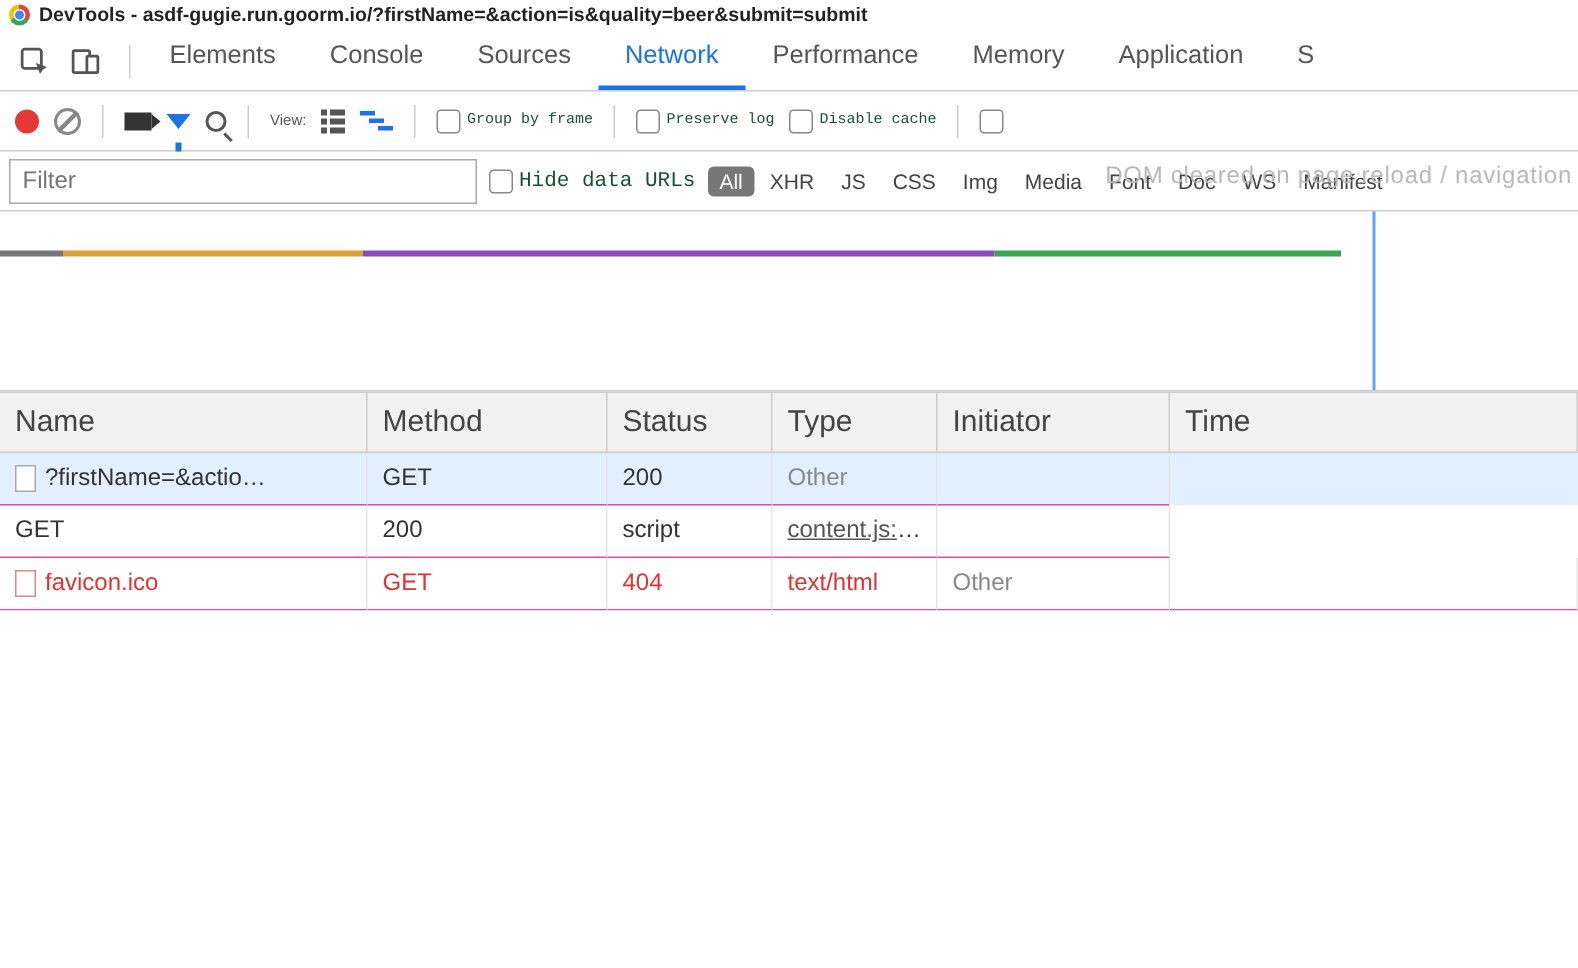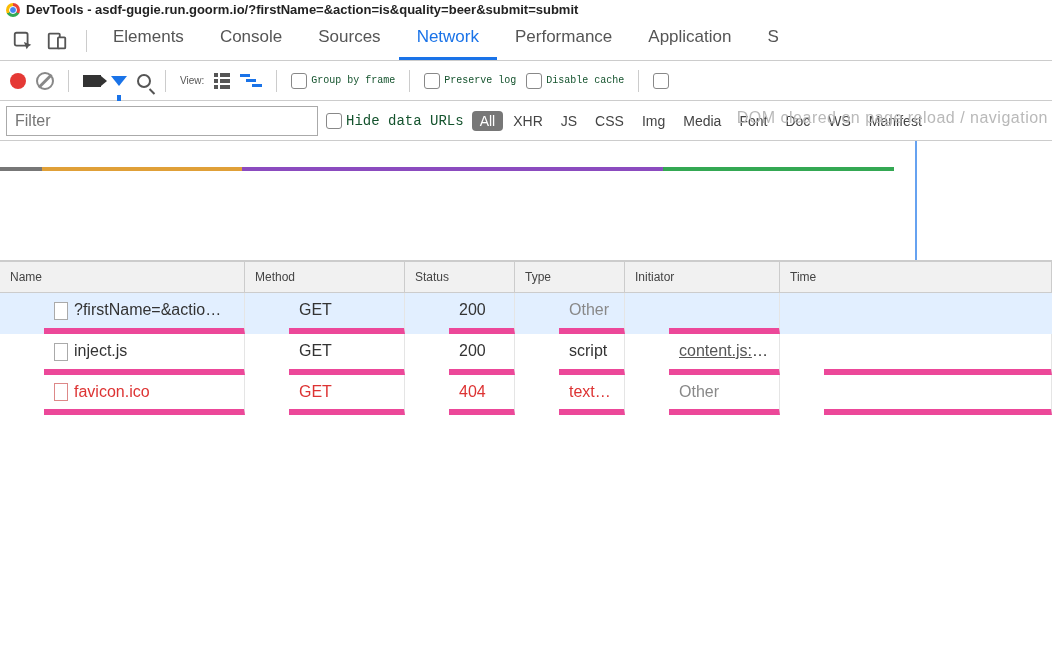--- a/index.html
+++ b/index.html
@@ -120,23 +120,23 @@
   .timeline{
     border-bottom:1px solid #ccc;height:120px;position:relative;
   }
   .time-ticks{display:flex;height:26px;border-bottom:1px solid #ccc;align-items:center;}
   .tick{flex:1;text-align:right;padding-right:8px;font-size:14px;color:#555;white-space:nowrap;}
   .track{position:absolute;left:0;right:0;top:26px;height:12px;}
   .seg{position:absolute;top:0;height:4px;}
   .vline{position:absolute;top:0;bottom:0;width:2px;background:#1a73e8aa;}
   .grid-head, .grid-row{display:grid;grid-template-columns:245px 160px 110px 110px 155px 1fr;}
   .grid-head{border-top:1px solid #ccc;border-bottom:1px solid #ccc;background:#f1f1f1;}
-  .grid-head > div{padding:8px 10px;border-right:1px solid #ccc;font-size:12px;color:#444;}
+  .grid-head > div{padding:8px 10px;border-right:1px solid #ccc;font-size:20px;color:#444;}
   .grid-body{overflow:auto;}
-  .grid-row > div{padding:8px 10px;border-right:1px solid #e5e5e5;border-bottom:6px solid #ec4899;font-size:16px;color:#333;white-space:nowrap;overflow:hidden;text-overflow:ellipsis;margin-left:44px;}
+  .grid-row > div{padding:8px 10px;border-right:1px solid #e5e5e5;border-bottom:1px solid #ec4899;font-size:16px;color:#333;white-space:nowrap;overflow:hidden;text-overflow:ellipsis;}
   .grid-row.selected{background:#e2efff;}
   .grid-row.error > div{color:#d33;}
   .file-ico{display:inline-block;width:14px;height:18px;border:1px solid #aaa;background:#fff;margin-right:6px;vertical-align:middle;position:relative;}
   .file-ico.red{border-color:#d88;}
   .initiator-link{color:#555;text-decoration:underline;cursor:pointer;text-align:right;}
   .initiator-other{color:#888;}
   .inspect-icon svg, .dock-icon svg { display:block; }
 </style>
 </head>
 <body>
@@ -161,20 +161,21 @@
         </svg>
     </span>
   </div>
   <div class="divider"></div>
   <div id="tabs-host" style="display: flex;">
       <div class="tab">Elements</div>
       <div class="tab">Console</div>
       <div class="tab">Sources</div>
       <div class="tab active">Network</div>
       <div class="tab">Performance</div>
+      <div class="tab">Memory</div>
       <div class="tab">Application</div>
       <div class="tab">S</div>
     </div>
 </div>
 
 <div class="toolbar">
   <span class="record-dot"></span>
   <span class="ban-icon"></span>
   <span class="v-div"></span>
   <span class="cam-icon"></span>
@@ -255,21 +256,20 @@
 
 <div class="grid-body" id="grid-body">
     <div class="grid-row selected">
       <div><span class="file-ico"></span>?firstName=&amp;actio…</div>
       <div>GET</div>
       <div>200</div>
       <div><span class="initiator-other">Other</span></div>
       <div></div>
     </div>
     <div class="grid-row">
-      <div><span class="file-ico"></span>inject.js</div>
       <div>GET</div>
       <div>200</div>
       <div>script</div>
       <div><span class="initiator-link">content.js:76</span></div>
       <div></div>
     </div>
     <div class="grid-row error">
       <div><span class="file-ico red"></span>favicon.ico</div>
       <div>GET</div>
       <div>404</div>

